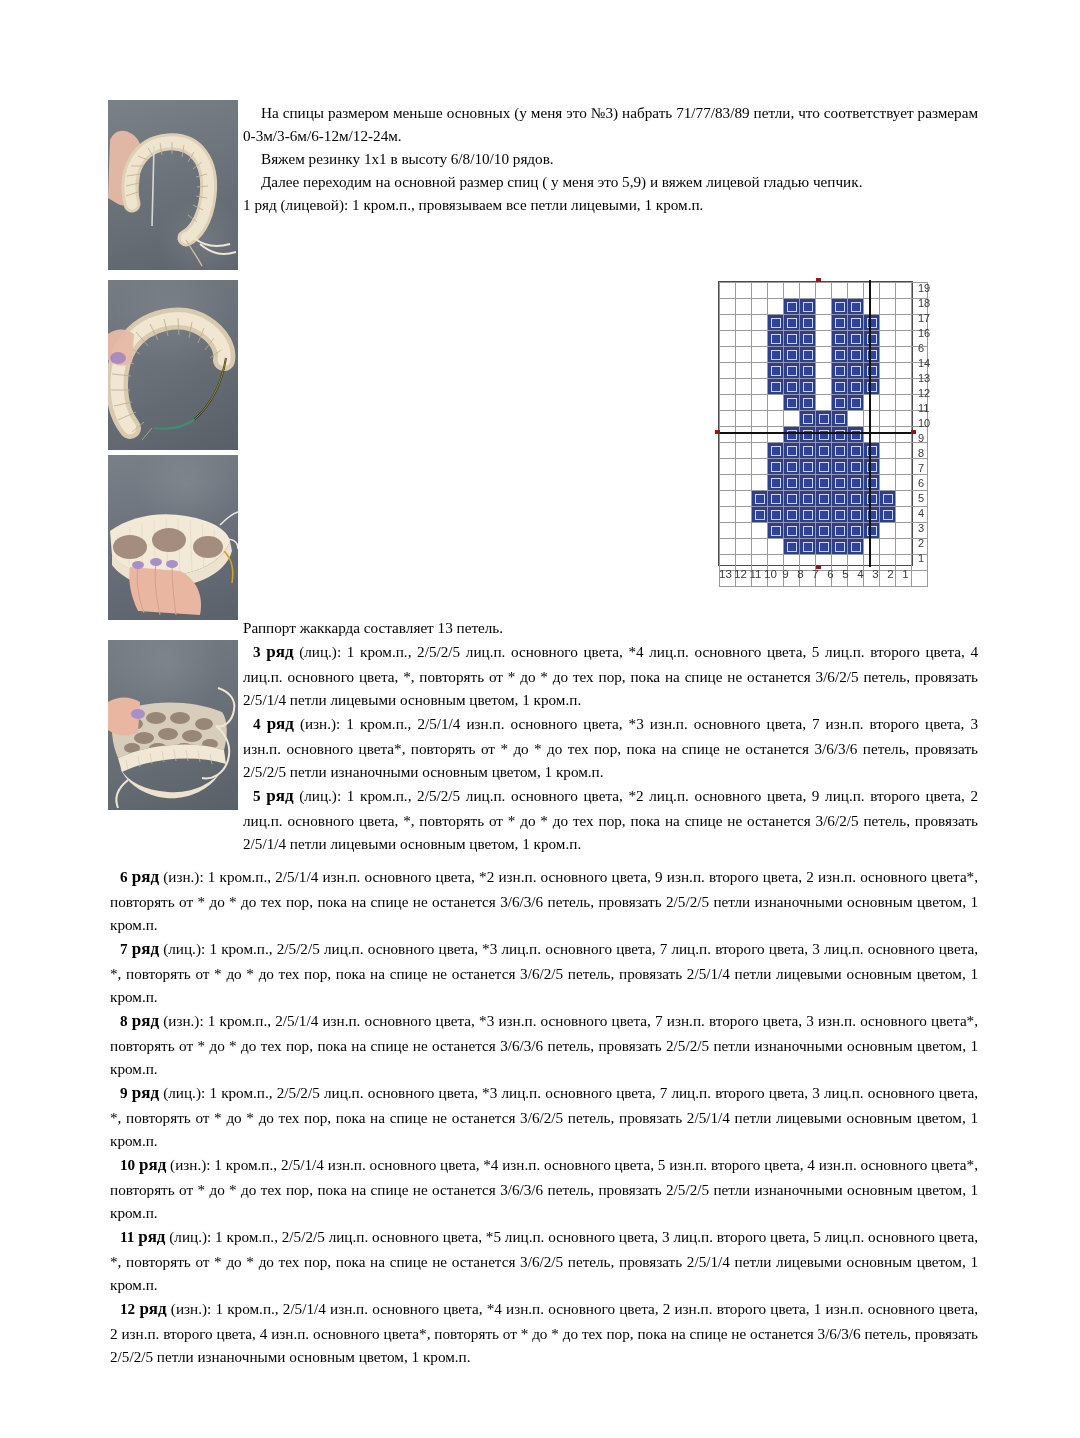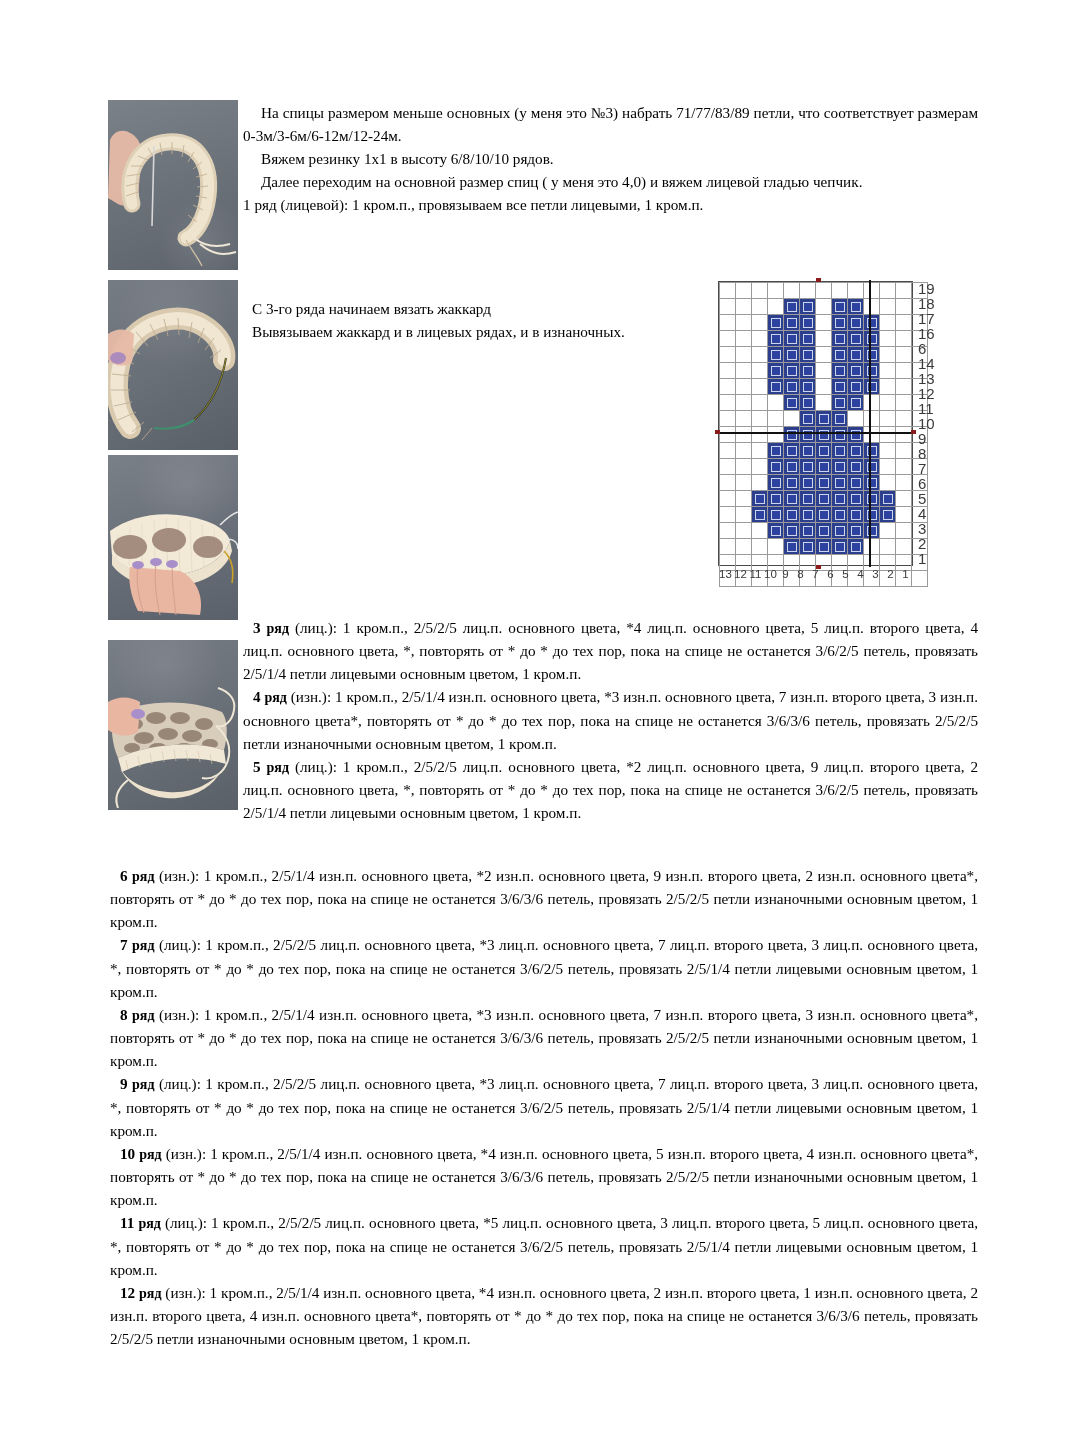--- a/index.html
+++ b/index.html
@@ -77,21 +77,21 @@
   .txt p { margin: 0; }
   .indent { text-indent: 18px; }
   .indent-sm { text-indent: 10px; }
 
   #block-intro { left: 243px; top: 101px; width: 735px; }
   #block-jacq  { left: 252px; top: 297px; width: 460px; }
   #block-rapport { left: 243px; top: 616px; width: 735px; }
   #block-rows-wide { left: 110px; top: 864px; width: 868px; }
 
   .rowno { font-weight: bold; }
-  .rowno .big { font-size: 14px; font-weight: bold; }
+  .rowno .big { font-size: 17px; font-weight: bold; }
 
   
   #chart {
     position: absolute;
     left: 718px;
     top: 281px;
     width: 195px;
     height: 285px;
   }
   .grid-wrap {
@@ -154,21 +154,21 @@
   .rowlabels {
     position: absolute;
     left: 197px;
     top: 0;
     width: 26px;
     height: 285px;
   }
   .rowlabels div {
     height: 15px;
     line-height: 15px;
-    font-size: 15px;
+    font-size: 11px;
     color: #3a3a3a;
     font-family: "Liberation Sans", sans-serif;
     padding-left: 3px;
   }
   .collabels {
     position: absolute;
     left: 0;
     top: 287px;
     width: 195px;
     display: flex;
@@ -314,28 +314,24 @@
       <ellipse cx="30" cy="74" rx="7" ry="5" fill="#a88fc9"></ellipse>
       <path d="M110 48 C122 52 128 60 126 70 C124 82 116 88 108 86" fill="none" stroke="#efe7d6" stroke-width="2"></path>
       <path d="M108 86 C118 94 124 106 120 120 C116 134 104 140 94 138" fill="none" stroke="#efe7d6" stroke-width="2"></path>
       <path d="M20 140 C10 148 6 158 10 168" fill="none" stroke="#efe7d6" stroke-width="2"></path>
     </svg>
   </div>
 
   <div class="txt" id="block-intro">
     <p class="indent">На спицы  размером меньше основных  (у меня это №3) набрать 71/77/83/89 петли, что соответствует размерам  0-3м/3-6м/6-12м/12-24м.</p>
     <p class="indent">Вяжем резинку 1х1 в высоту 6/8/10/10 рядов.</p>
-    <p class="indent">Далее переходим на основной размер спиц ( у меня это 4,0) и вяжем лицевой гладью чепчик.</p>
+    <p class="indent">Далее переходим на основной размер спиц ( у меня это 5,9) и вяжем лицевой гладью чепчик.</p>
     <p>1 ряд (лицевой): 1 кром.п., провязываем все петли лицевыми, 1 кром.п.</p>
   </div>
 
-  <div class="txt" id="block-jacq">
-    <p>С 3-го ряда начинаем вязать жаккард</p>
-    <p>Вывязываем жаккард и в лицевых рядах, и в изнаночных.</p>
-  </div>
 
   <div id="chart">
     <div class="grid-wrap">
       <table class="chart-grid">
         <tbody id="chart-body">
             <tr>
               <td></td>
               <td></td>
               <td></td>
               <td></td>
@@ -660,20 +656,21 @@
         <span>6</span>
         <span>5</span>
         <span>4</span>
         <span>3</span>
         <span>2</span>
         <span>1</span>
       </div>
   </div>
 
   <div class="txt" id="block-rapport">
+    <p>Раппорт жаккарда составляет 13 петель.</p>
     <div id="rows-narrow">
         <p class="indent-sm"><span class="rowno">3 </span><span class="rowno"><span class="big">ряд</span></span><span> (лиц.):</span><span> 1 кром.п., 2/5/2/5 лиц.п. основного цвета, *4 лиц.п. основного цвета, 5 лиц.п. второго цвета, 4 лиц.п. основного цвета, *, повторять от * до * до тех пор, пока на спице не останется 3/6/2/5 петель, провязать 2/5/1/4 петли лицевыми основным цветом, 1 кром.п.</span></p>
         <p class="indent-sm"><span class="rowno">4 </span><span class="rowno"><span class="big">ряд</span></span><span> (изн.):</span><span> 1 кром.п., 2/5/1/4 изн.п. основного цвета, *3 изн.п. основного цвета, 7 изн.п. второго цвета, 3 изн.п. основного цвета*, повторять от * до * до тех пор, пока на спице не останется 3/6/3/6 петель, провязать 2/5/2/5 петли изнаночными основным цветом, 1 кром.п.</span></p>
         <p class="indent-sm"><span class="rowno">5 </span><span class="rowno"><span class="big">ряд</span></span><span> (лиц.):</span><span> 1 кром.п., 2/5/2/5 лиц.п. основного цвета, *2 лиц.п. основного цвета, 9 лиц.п. второго цвета, 2 лиц.п. основного цвета, *, повторять от * до * до тех пор, пока на спице не останется 3/6/2/5 петель, провязать 2/5/1/4 петли лицевыми основным цветом, 1 кром.п.</span></p>
       </div>
   </div>
 
   <div class="txt" id="block-rows-wide">
     <div id="rows-wide">
         <p class="indent-sm"><span class="rowno">6 </span><span class="rowno"><span class="big">ряд</span></span><span> (изн.):</span><span> 1 кром.п., 2/5/1/4 изн.п. основного цвета, *2 изн.п. основного цвета, 9 изн.п. второго цвета, 2 изн.п. основного цвета*, повторять от * до * до тех пор, пока на спице не останется 3/6/3/6 петель, провязать 2/5/2/5 петли изнаночными основным цветом, 1 кром.п.</span></p>

